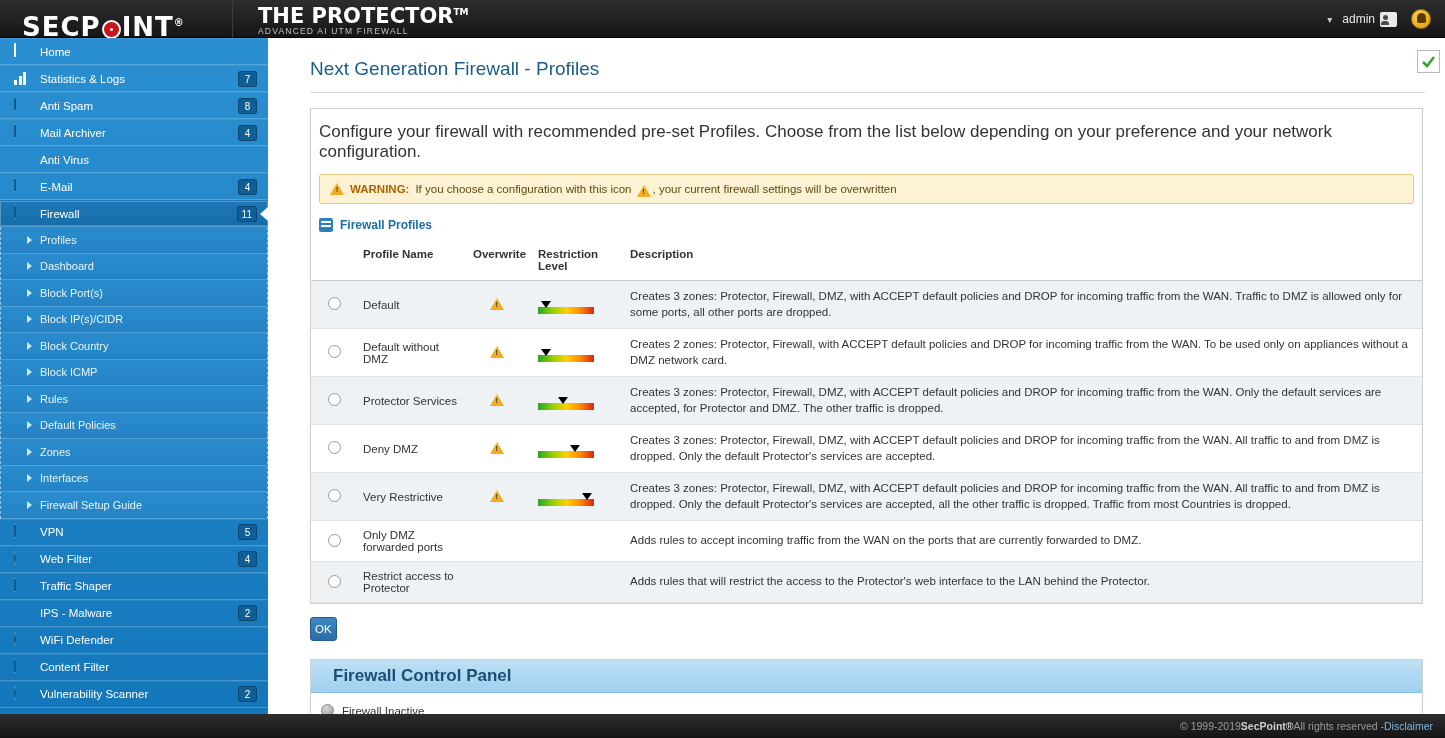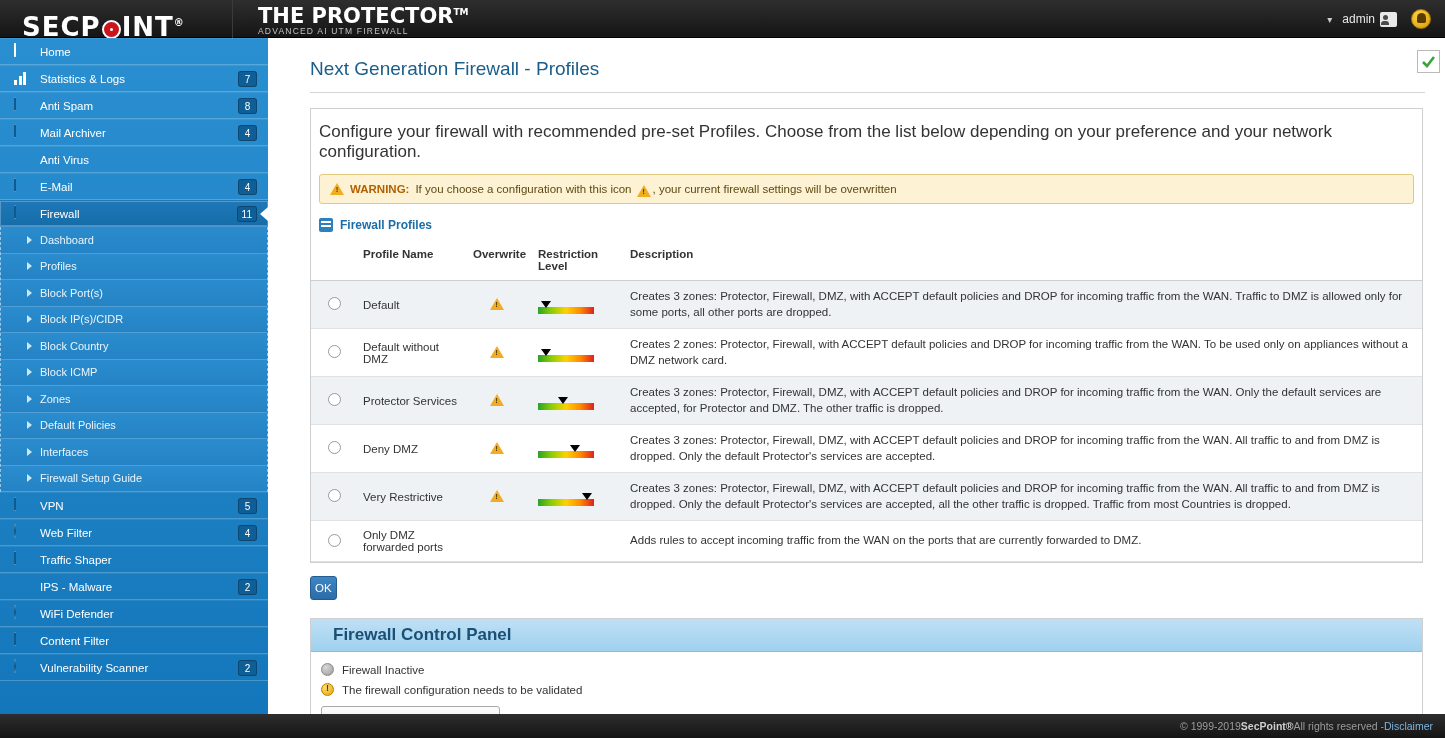--- a/index.html
+++ b/index.html
@@ -321,49 +321,53 @@
 
   <div class="nav-item active">
     <span class="nav-ico"><span class="ico-sq"></span></span>
     <span class="nav-label">Firewall</span>
     <span class="badge">11</span>
   </div>
 
   <div class="fw-group">
     <div class="sub-item">
         <span class="sub-arrow"></span>
+        <span>Profiles</span>
+      </div>
+    <div class="sub-item">
+        <span class="sub-arrow"></span>
         <span>Dashboard</span>
       </div>
     <div class="sub-item">
         <span class="sub-arrow"></span>
-        <span>Profiles</span>
-      </div>
-    <div class="sub-item">
-        <span class="sub-arrow"></span>
         <span>Block Port(s)</span>
       </div>
     <div class="sub-item">
         <span class="sub-arrow"></span>
         <span>Block IP(s)/CIDR</span>
       </div>
     <div class="sub-item">
         <span class="sub-arrow"></span>
         <span>Block Country</span>
       </div>
     <div class="sub-item">
         <span class="sub-arrow"></span>
         <span>Block ICMP</span>
       </div>
     <div class="sub-item">
         <span class="sub-arrow"></span>
+        <span>Rules</span>
+      </div>
+    <div class="sub-item">
+        <span class="sub-arrow"></span>
+        <span>Default Policies</span>
+      </div>
+    <div class="sub-item">
+        <span class="sub-arrow"></span>
         <span>Zones</span>
-      </div>
-    <div class="sub-item">
-        <span class="sub-arrow"></span>
-        <span>Default Policies</span>
       </div>
     <div class="sub-item">
         <span class="sub-arrow"></span>
         <span>Interfaces</span>
       </div>
     <div class="sub-item">
         <span class="sub-arrow"></span>
         <span>Firewall Setup Guide</span>
       </div>
   </div>
@@ -475,20 +479,27 @@
           <td class="c-rl"><span class="gauge"><span class="bar"></span><span class="ptr" style="left:44px"></span></span></td>
           <td class="desc">Creates 3 zones: Protector, Firewall, DMZ, with ACCEPT default policies and DROP for incoming traffic from the WAN. All traffic to and from DMZ is dropped. Only the default Protector's services are accepted, all the other traffic is dropped. Traffic from most Countries is dropped.</td>
         </tr>
         <tr class="even">
           <td class="c-radio"><span class="radio"></span></td>
           <td class="c-name">Only DMZ forwarded ports</td>
           <td class="c-ow"></td>
           <td class="c-rl"></td>
           <td class="desc">Adds rules to accept incoming traffic from the WAN on the ports that are currently forwarded to DMZ.</td>
         </tr>
+        <tr class="odd">
+          <td class="c-radio"><span class="radio"></span></td>
+          <td class="c-name">Restrict access to Protector</td>
+          <td class="c-ow"></td>
+          <td class="c-rl"></td>
+          <td class="desc">Adds rules that will restrict the access to the Protector's web interface to the LAN behind the Protector.</td>
+        </tr>
       </tbody>
     </table>
   </div>
 
   <button class="ok-btn">OK</button>
 
   <div class="fcp">
     <div class="fcp-head">Firewall Control Panel</div>
     <div class="fcp-body">
       <div class="fcp-row">

